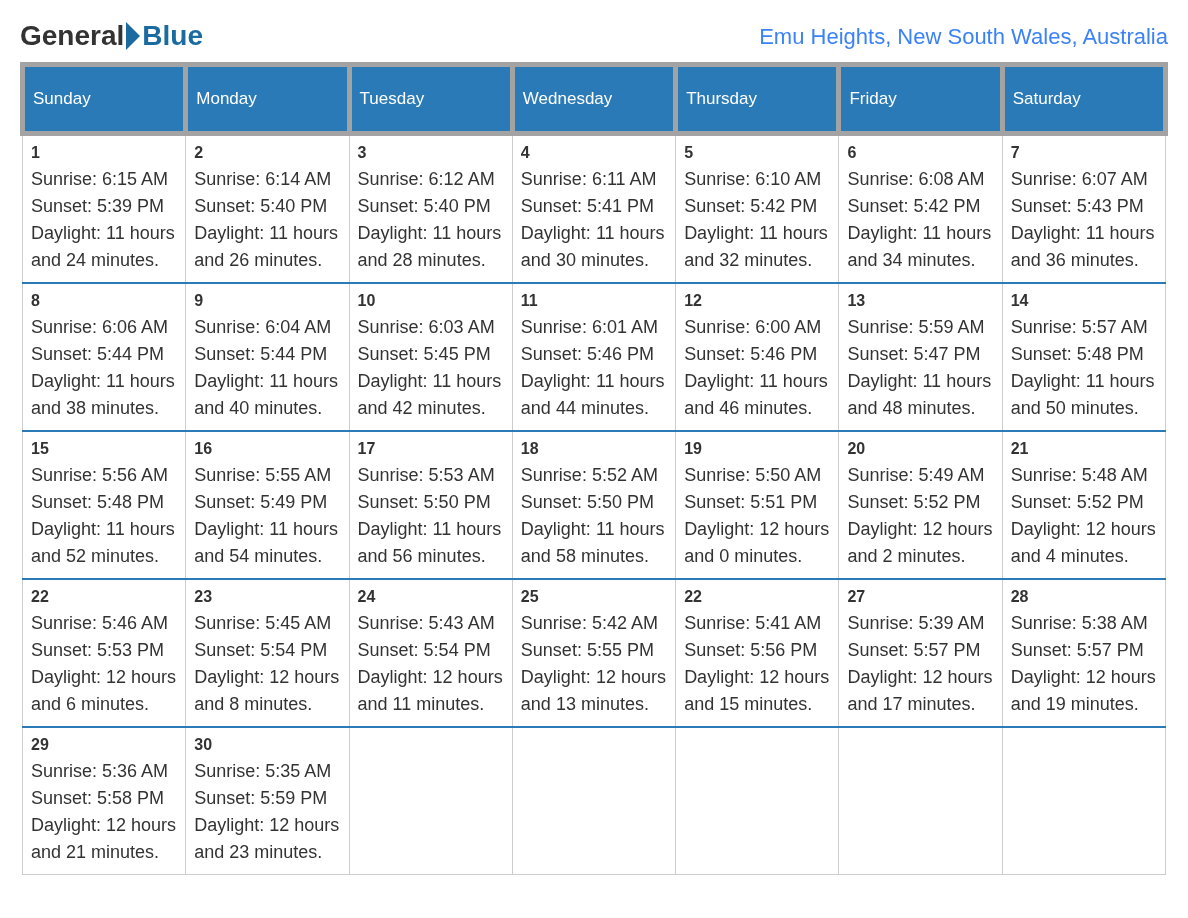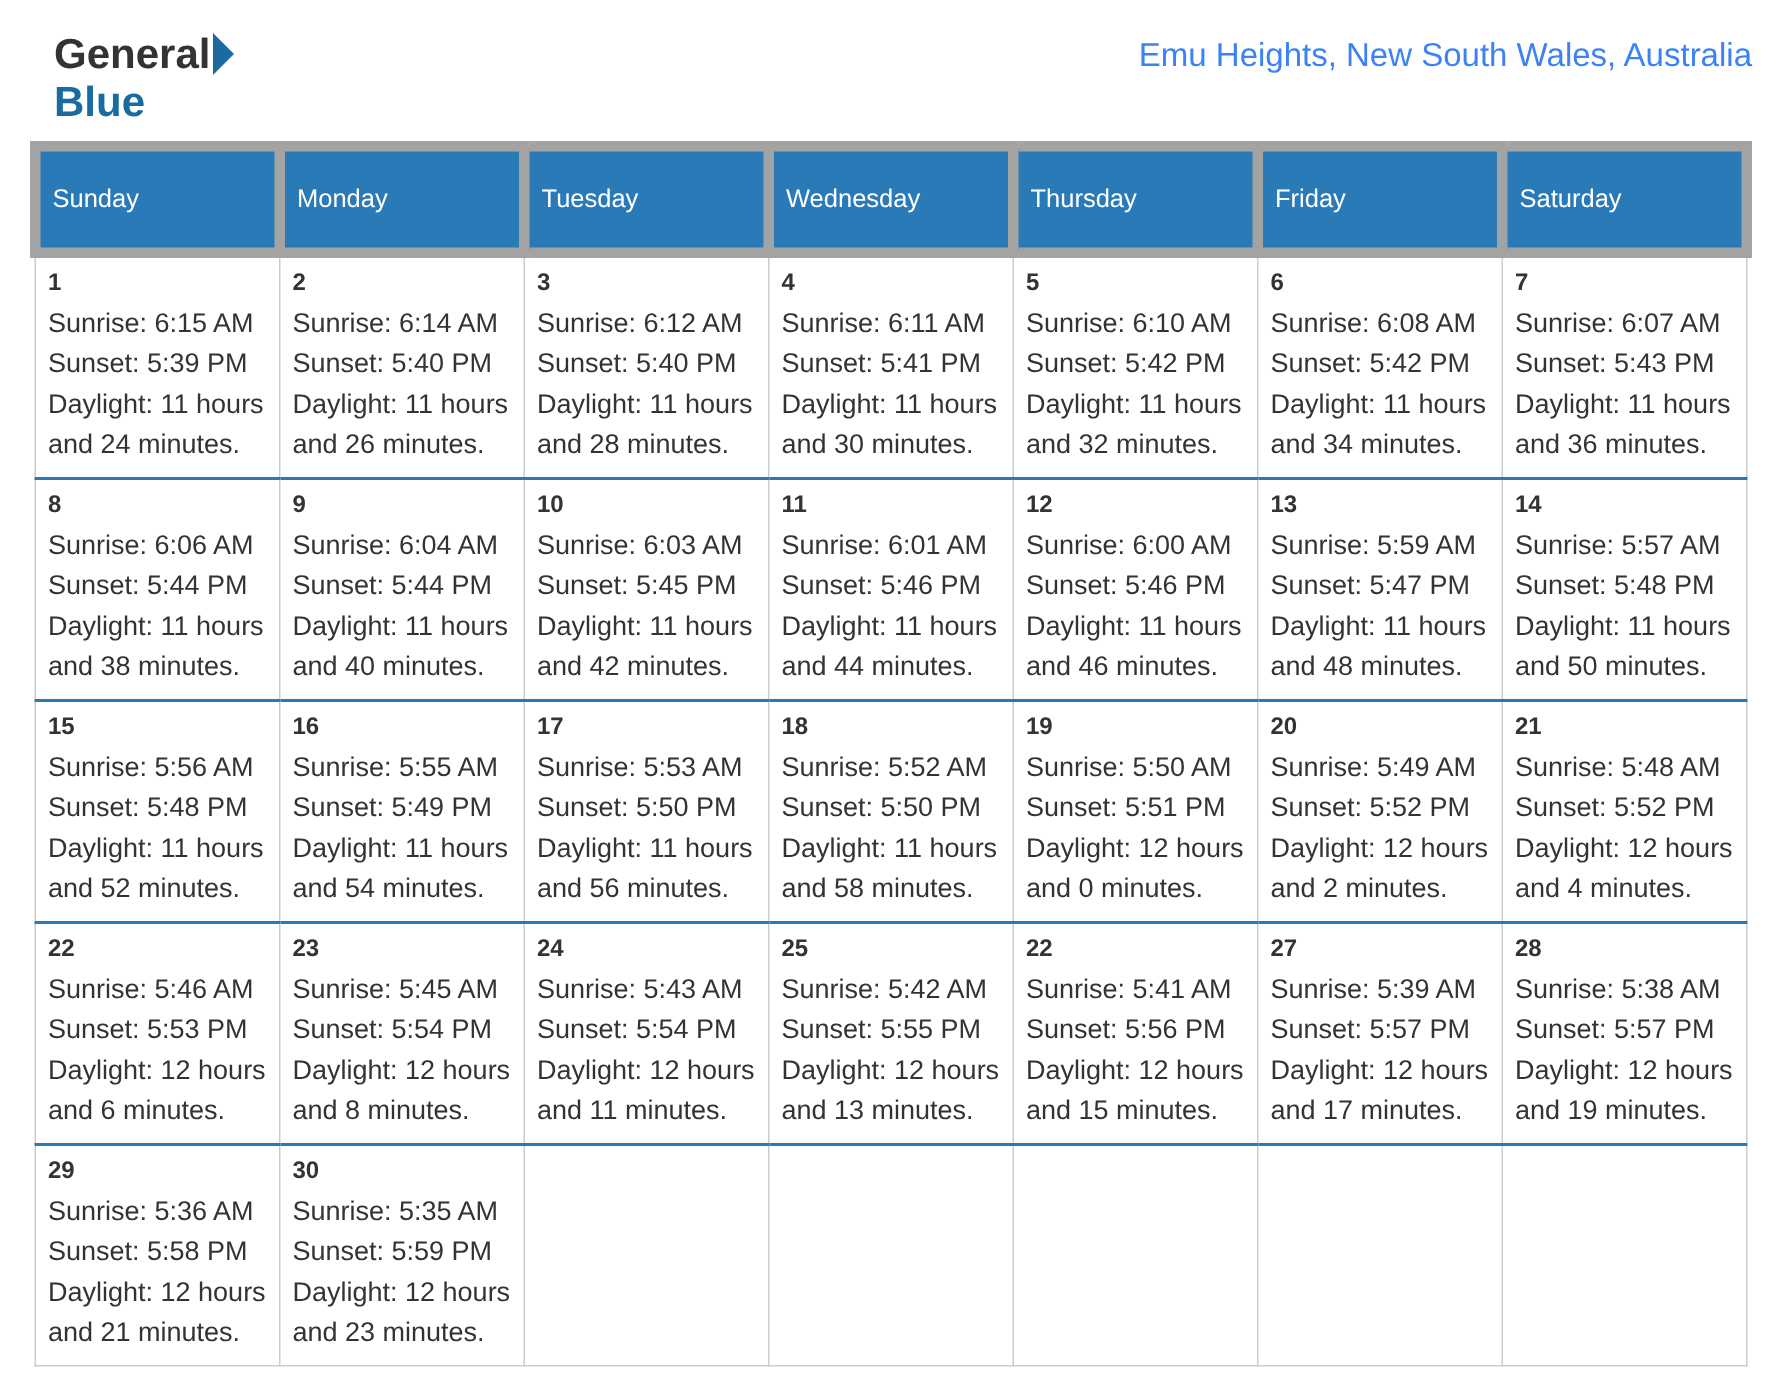--- a/index.html
+++ b/index.html
@@ -11,23 +11,22 @@
       min-height: 918px;
     }
     .header {
       display: flex;
       justify-content: space-between;
       align-items: flex-start;
       margin-bottom: 10px;
     }
     .logo {
       display: flex;
-      flex-direction: column;
+      flex-direction: row;
       align-items: flex-start;
-      margin-left: 16px;
     }
     .logo-text {
       font-size: 28px;
       font-weight: bold;
       color: #333;
       display: flex;
       align-items: center;
     }
     .logo-general {
       color: #333;
@@ -65,21 +64,21 @@
       border-collapse: collapse;
       margin-top: 10px;
     }
     .calendar-table th {
       background-color: #2a7ab8;
       color: #fff;
       padding: 22px 8px;
       text-align: left;
       font-size: 17px;
       font-weight: normal;
-      border: 7px solid #a3a3a3;
+      border: 5px solid #a3a3a3;
     }
     .calendar-table td {
       vertical-align: top;
       padding: 8px 8px;
       border: 1px solid #ccc;
       width: 14.28%;
       font-size: 13.5px;
       color: #333;
       height: 110px;
     }

